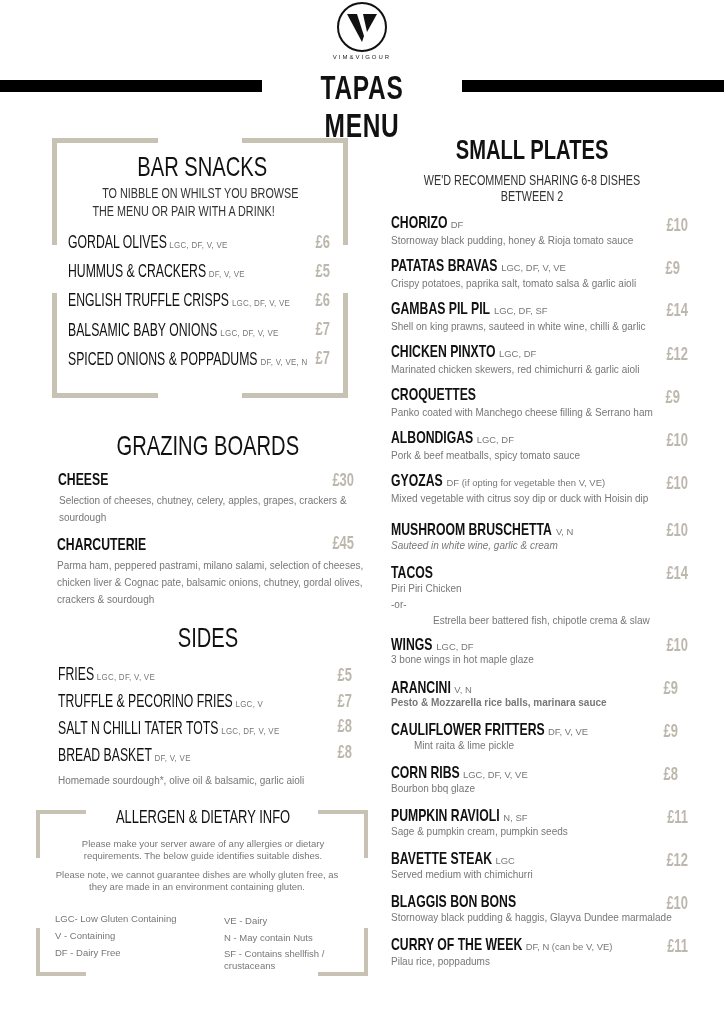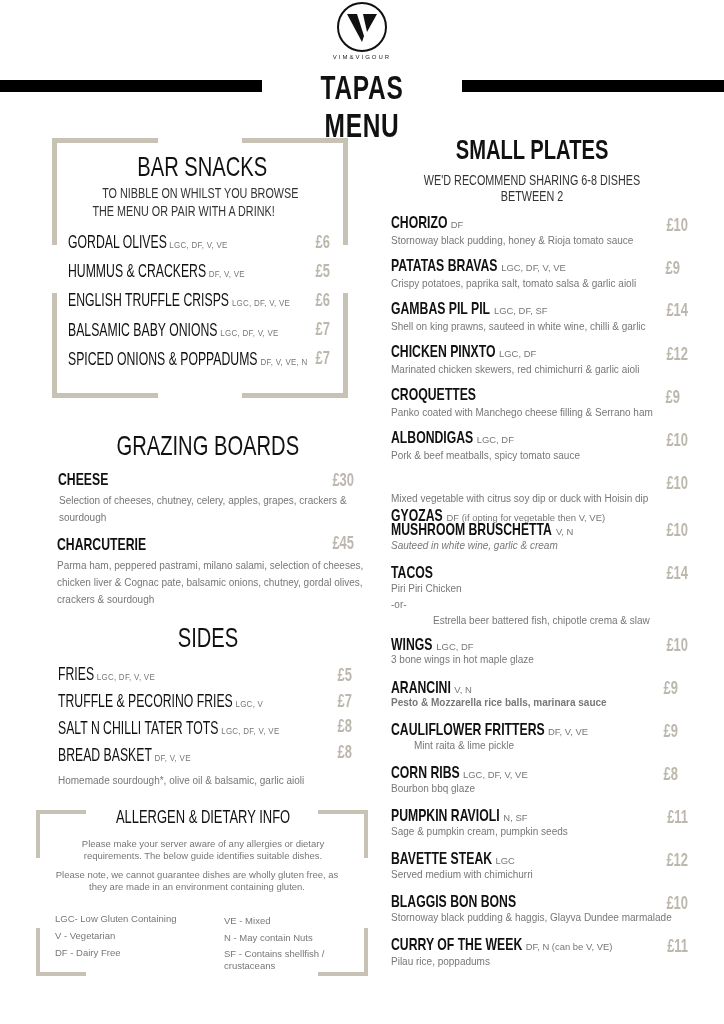--- a/index.html
+++ b/index.html
@@ -144,23 +144,23 @@
   <div class="br" style="left:36px;top:972px;width:50px;height:4px;"></div>
   <div class="br" style="left:364px;top:928px;width:4px;height:48px;"></div>
   <div class="br" style="left:318px;top:972px;width:50px;height:4px;"></div>
 </div>
 
 <div class="sec-title" style="left:40px;width:326px;top:806px;font-size:18px;line-height:22px;"><span>ALLERGEN &amp; DIETARY INFO</span></div>
 <div class="al-text" style="left:58px;width:290px;top:838px;">Please make your server aware of any allergies or dietary requirements. The below guide identifies suitable dishes.</div>
 <div class="al-text" style="left:48px;width:298px;top:869px;">Please note, we cannot guarantee dishes are wholly gluten free, as they are made in an environment containing gluten.</div>
 
 <div class="key" style="left:55px;top:913px;">LGC- Low Gluten Containing</div>
-<div class="key" style="left:55px;top:930px;">V - Vegetarian</div>
+<div class="key" style="left:55px;top:930px;">V - Containing</div>
 <div class="key" style="left:55px;top:947px;">DF - Dairy Free</div>
-<div class="key" style="left:224px;top:915px;">VE - Mixed</div>
+<div class="key" style="left:224px;top:915px;">VE - Dairy</div>
 <div class="key" style="left:224px;top:932px;">N - May contain Nuts</div>
 <div class="key" style="left:224px;top:948px;width:120px;">SF - Contains shellfish / crustaceans</div>
 
 <div class="sec-title" style="left:382px;width:300px;top:134px;font-weight:bold;"><span>SMALL PLATES</span></div>
 <div class="sec-sub" style="left:372px;width:320px;top:172px;font-size:15px;"><span>WE'D RECOMMEND SHARING 6-8 DISHES BETWEEN 2</span></div>
 
 <div class="item" style="left:391px;top:213px;"><span class="iname"><span>CHORIZO</span><span class="itags">DF</span></span></div>
 <div class="price" style="left:650px;width:38px;top:214px;text-align:right;"><span>£10</span></div>
 <div class="desc" style="left:391px;top:232px;">Stornoway black pudding, honey &amp; Rioja tomato sauce</div>
 
@@ -177,21 +177,21 @@
 <div class="desc" style="left:391px;top:361px;">Marinated chicken skewers, red chimichurri &amp; garlic aioli</div>
 
 <div class="item" style="left:391px;top:385px;"><span class="iname"><span>CROQUETTES</span></span></div>
 <div class="price" style="left:650px;width:30px;top:386px;text-align:right;"><span>£9</span></div>
 <div class="desc" style="left:391px;top:404px;">Panko coated with Manchego cheese filling &amp; Serrano ham</div>
 
 <div class="item" style="left:391px;top:428px;"><span class="iname"><span>ALBONDIGAS</span><span class="itags">LGC, DF</span></span></div>
 <div class="price" style="left:650px;width:38px;top:429px;text-align:right;"><span>£10</span></div>
 <div class="desc" style="left:391px;top:447px;">Pork &amp; beef meatballs, spicy tomato sauce</div>
 
-<div class="item" style="left:391px;top:471px;margin-top:35px;"><span class="iname"><span>GYOZAS</span><span class="itags">DF (if opting for vegetable then V, VE)</span></span></div>
+<div class="item" style="left:391px;top:471px;"><span class="iname"><span>GYOZAS</span><span class="itags">DF (if opting for vegetable then V, VE)</span></span></div>
 <div class="price" style="left:650px;width:38px;top:472px;text-align:right;"><span>£10</span></div>
 <div class="desc" style="left:391px;top:490px;">Mixed vegetable with citrus soy dip or duck with Hoisin dip</div>
 
 <div class="item" style="left:391px;top:520px;"><span class="iname"><span>MUSHROOM BRUSCHETTA</span><span class="itags">V, N</span></span></div>
 <div class="price" style="left:650px;width:38px;top:519px;text-align:right;"><span>£10</span></div>
 <div class="desc" style="left:391px;top:537px;font-style:italic;">Sauteed in white wine, garlic &amp; cream</div>
 
 <div class="item" style="left:391px;top:563px;"><span class="iname"><span>TACOS</span></span></div>
 <div class="price" style="left:650px;width:38px;top:562px;text-align:right;"><span>£14</span></div>
 <div class="desc" style="left:391px;top:580px;">Piri Piri Chicken</div>

